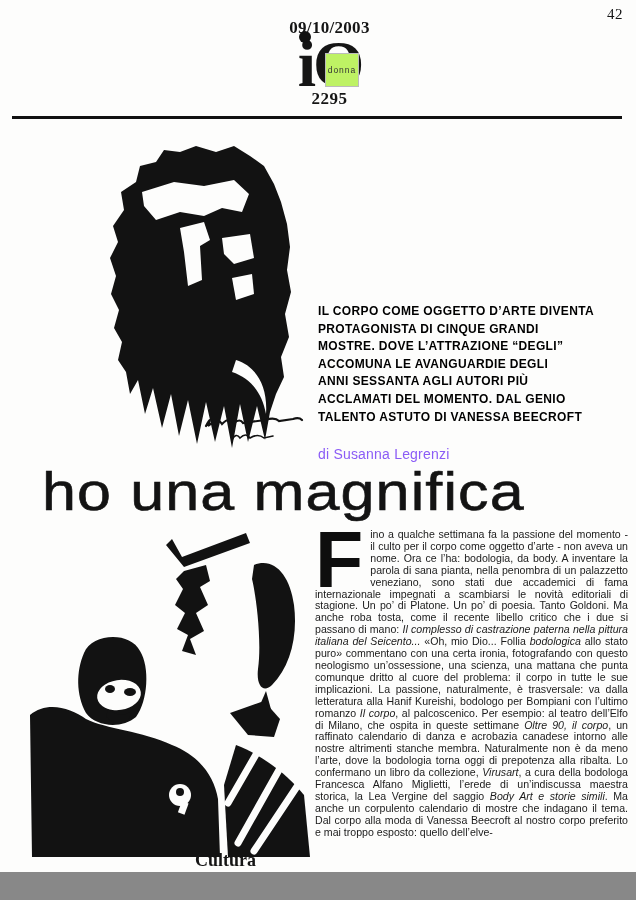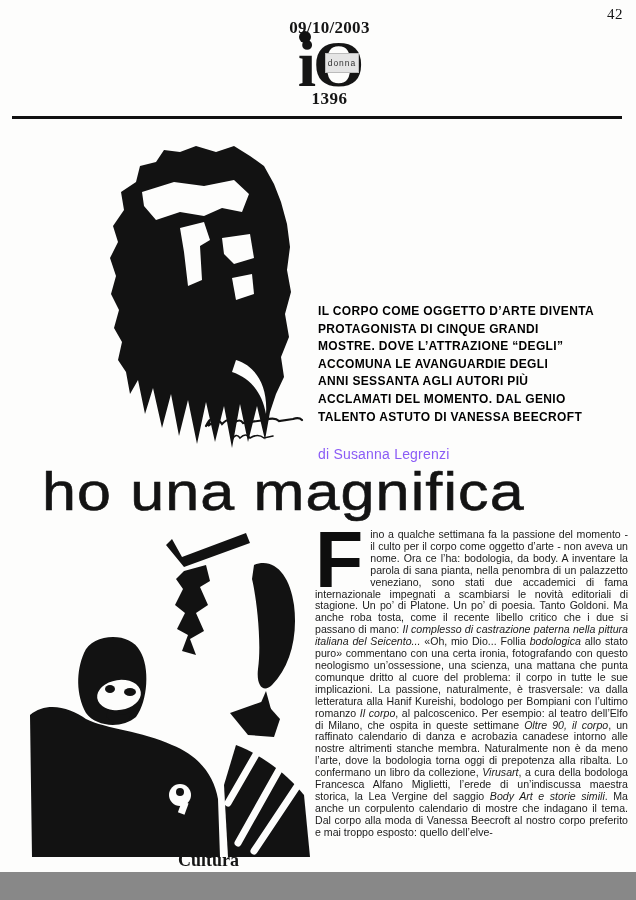--- a/index.html
+++ b/index.html
@@ -13,22 +13,22 @@
   
   .page-number{position:absolute;top:6px;right:13px;font-size:15px;letter-spacing:.5px;}
   .masthead{position:absolute;left:247px;top:18px;width:165px;text-align:center;}
   .mast-date{font-size:17px;font-weight:700;letter-spacing:.3px;}
   .logo{position:relative;display:inline-block;margin-top:-4px;line-height:.92;
         font-weight:700;font-size:66px;letter-spacing:-3px;}
   .logo-i{position:relative;}
   .logo-i::before{content:'';position:absolute;left:1px;top:4px;width:12px;height:12px;
         border-radius:50%;background:#121212;}
   .logo-sub{position:absolute;left:27px;top:19px;font-family:"Liberation Sans",sans-serif;
-        font-weight:400;font-size:8.5px;letter-spacing:1px;color:#333;background:#e5e5e5;
-        border:1px solid #bbb;padding:4px 2px;line-height:10px;}
+        font-weight:400;font-size:8.5px;letter-spacing:1px;color:#333;background:#bef264;
+        border:1px solid #bbb;padding:11px 2px;line-height:10px;}
   .mast-issue{font-size:17px;font-weight:700;margin-top:-6px;letter-spacing:.5px;}
   .masthead-rule{position:absolute;left:12px;right:14px;top:116px;height:3px;background:#111;}
 
   
   .standfirst{position:absolute;left:318px;top:303px;width:305px;
         font-size:12px;line-height:17.6px;font-weight:700;letter-spacing:.35px;color:#000000;}
   .byline{position:absolute;left:318px;top:446px;font-size:14px;color:#8b5cf6;letter-spacing:.2px;}
 
   
   .headline{position:absolute;left:42px;top:460px;font-size:54px;font-weight:400;
@@ -41,37 +41,37 @@
   .dropcap{float:left;font-size:79px;line-height:57px;font-weight:700;
         margin:2px 9px 0 0;letter-spacing:-2px;color:#0e0e0e;}
   .article .it{font-style:italic;}
 
   
   .artwork-top{position:absolute;left:84px;top:142px;width:232px;height:326px;}
   .artwork-bottom{position:absolute;left:22px;top:523px;width:290px;height:337px;}
   .artwork-top svg,.artwork-bottom svg{display:block;width:100%;height:100%;}
 
   
-  .footer-section{position:absolute;left:178px;top:850px;width:95px;text-align:left;
+  .footer-section{position:absolute;left:178px;top:850px;width:95px;text-align:center;
         font-size:18px;font-weight:700;}
   .footer-frompage{position:absolute;right:8px;top:859px;font-size:21px;font-weight:700;letter-spacing:.3px;}
 </style>
 </head>
 <body>
 
 <div class="page">
 
   <div class="page-number serif">42</div>
 
   <div class="masthead serif">
     <div class="mast-date">09/10/2003</div>
     <div class="logo">
       <span class="logo-i">i</span><span class="logo-o"><span>O</span><span class="logo-sub">donna</span></span>
     </div>
-    <div class="mast-issue">1396</div>
+    <div class="mast-issue">2295</div>
   </div>
   <div class="masthead-rule"></div>
 
   <div class="artwork-top">
     <svg viewBox="0 0 232 326">
       <path fill="#121212" d="M112,4 L132,10 L150,4 L166,14 L180,24 L190,42 L197,60 L203,82 L206,105 L203,128 L207,150 L201,172 L205,195 L197,215 L200,235 L192,252 L186,270 L181,298 L173,264 L164,300 L156,262 L148,306 L140,264 L131,300 L122,260 L113,302 L104,258 L95,294 L87,252 L78,286 L69,246 L61,272 L54,238 L46,252 L42,230 L34,218 L38,200 L30,186 L35,168 L27,152 L32,134 L26,116 L34,100 L29,84 L40,68 L37,50 L52,40 L56,24 L72,20 L80,8 L96,10 Z"></path>
       <path fill="#fdfdfc" d="M58,50 L90,40 L120,44 L150,38 L165,52 L158,70 L138,66 L120,74 L96,70 L72,78 L60,64 Z"></path>
       <path fill="#fdfdfc" d="M96,86 L120,80 L126,98 L116,104 L118,138 L104,144 L100,110 Z"></path>
       <path fill="#fdfdfc" d="M138,96 L166,92 L170,116 L150,122 L140,112 Z"></path>
       <path fill="#fdfdfc" d="M148,136 L168,132 L170,152 L152,158 Z"></path>

